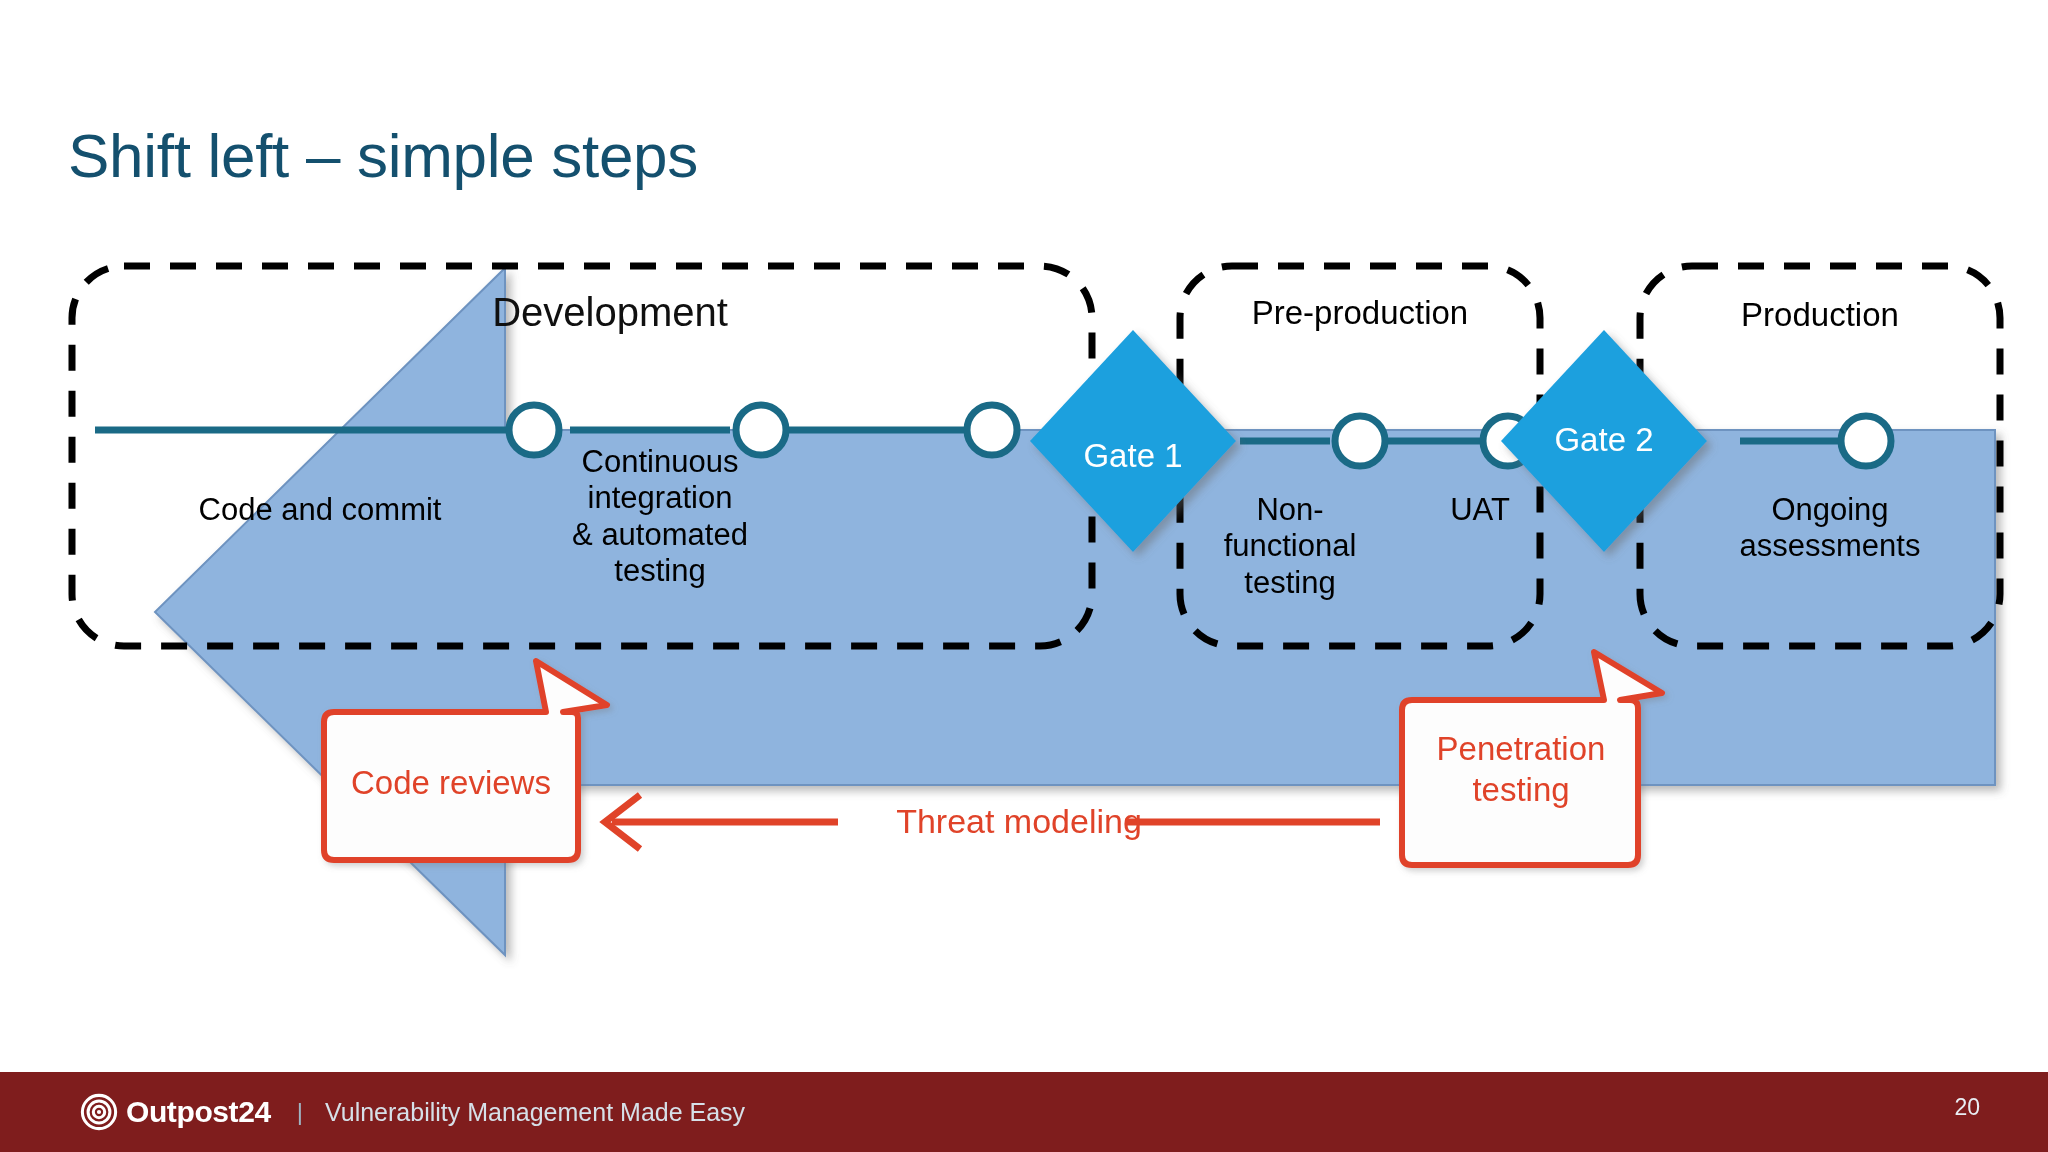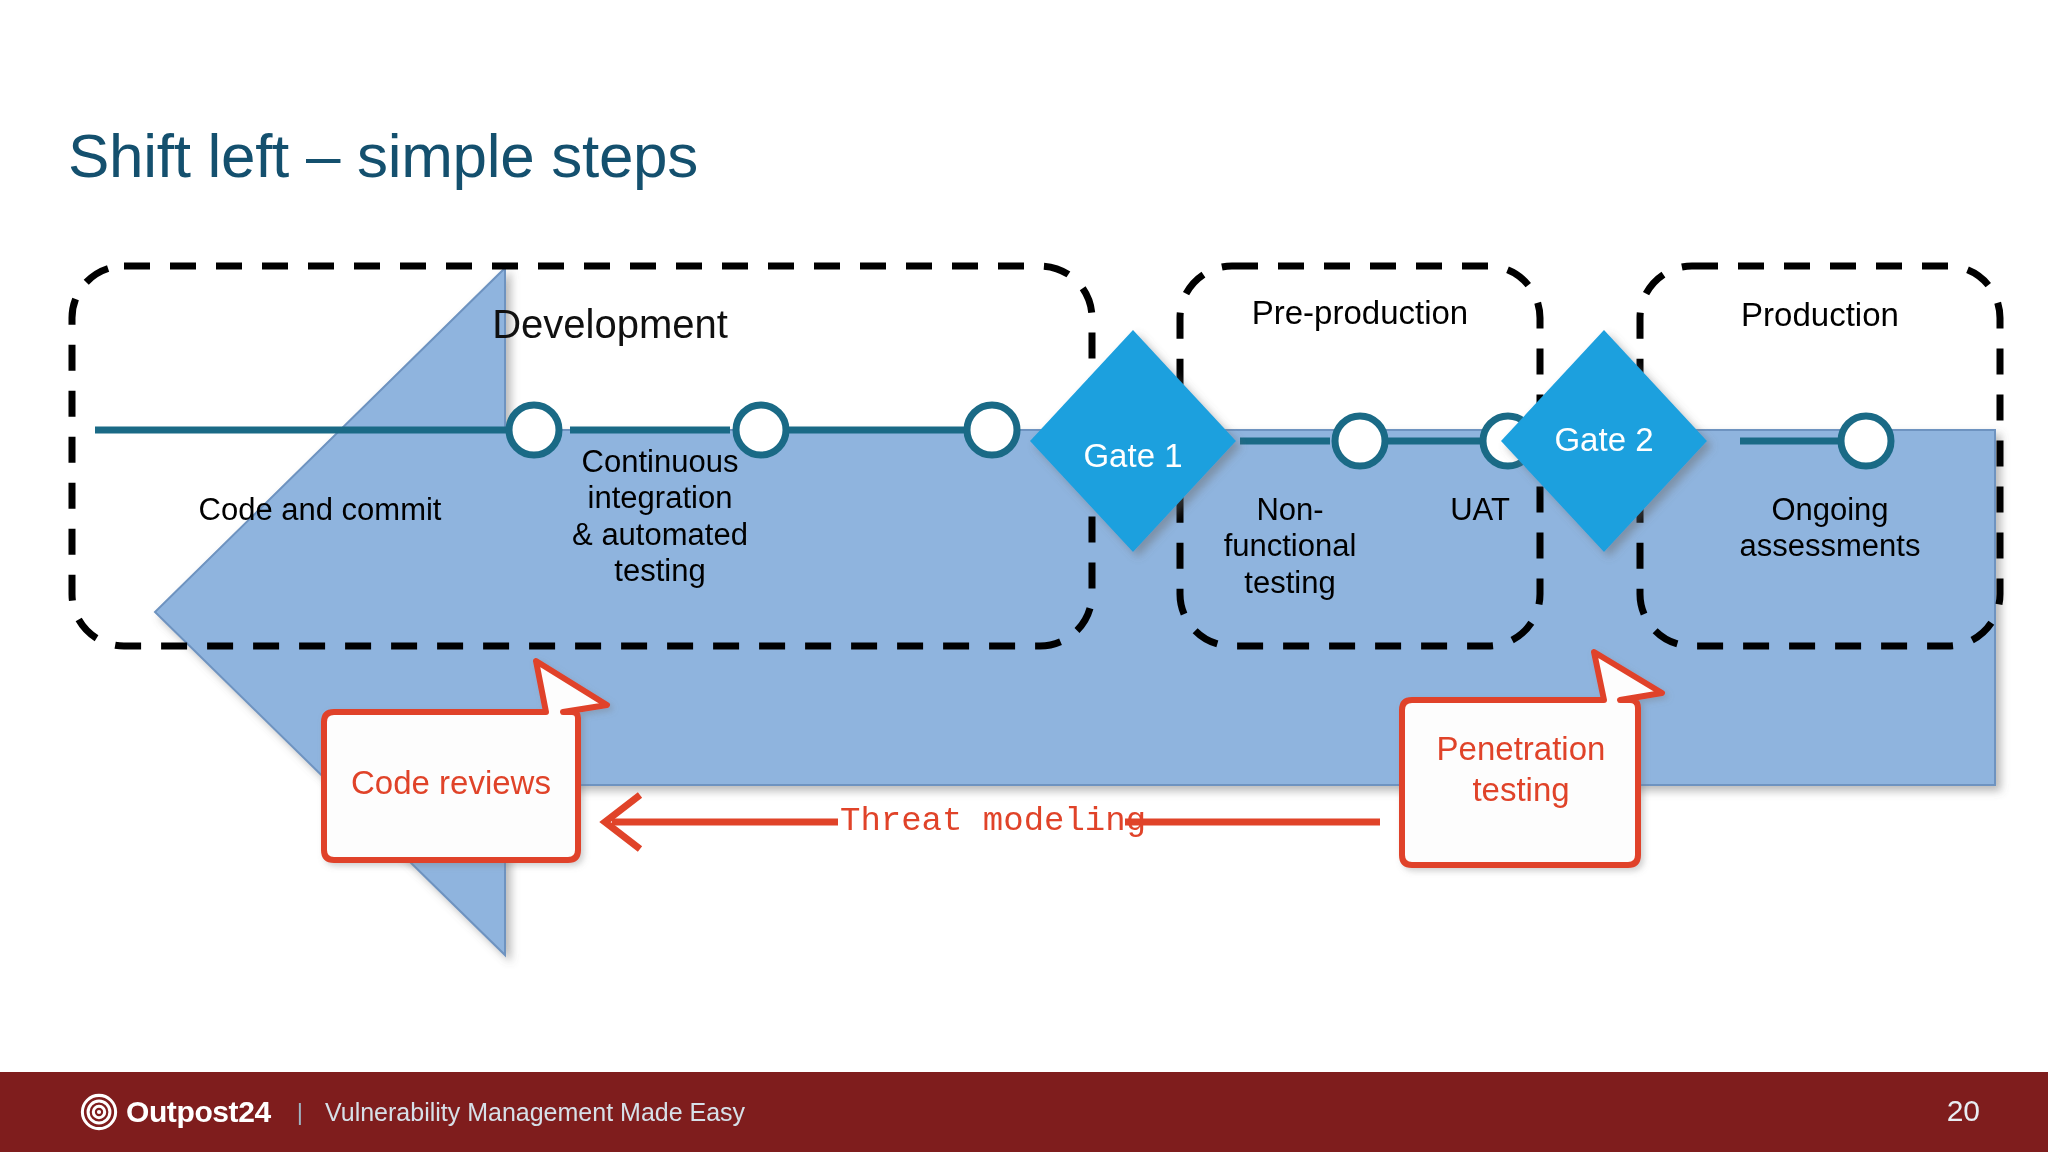--- a/index.html
+++ b/index.html
@@ -65,21 +65,21 @@
     white-space:nowrap;
   }
   .brand-sep{
     color:#9FB4C3;font-size:24px;margin:0 22px 0 26px;white-space:nowrap;
   }
   .brand-tag{
     color:#D6E0E8;font-size:25px;white-space:nowrap;text-align:right;
   }
   .page-num{
     position:absolute;right:68px;top:1094px;
-    color:#E8EEF3;font-size:30px;
+    color:#E8EEF3;font-size:23px;
   }
 </style>
 </head>
 <body>
 
 <div id="slide">
 
   <div class="slide-title">Shift left – simple steps</div>
 
   <svg id="canvas" viewBox="0 0 2048 1152">
@@ -151,21 +151,21 @@
                Q 324 860 324 850 L 324 722 Q 324 712 334 712 Z" fill="#FDFDFD" stroke="#E04329" stroke-width="6" stroke-linejoin="round"></path>
     </g>
 
     <g filter="url(#calloutshadow)">
       <path d="M 1432 700 L 1604 700 L 1594 652 L 1662 693 L 1620 700 L 1630 700
                Q 1638 700 1638 708 L 1638 855 Q 1638 865 1628 865 L 1412 865
                Q 1402 865 1402 855 L 1402 710 Q 1402 700 1412 700 Z" fill="#FDFDFD" stroke="#E04329" stroke-width="6" stroke-linejoin="round"></path>
     </g>
   </svg>
 
-  <div class="dev-head" style="left:440px;top:302px;width:340px;">Development</div>
+  <div class="dev-head" style="left:440px;top:290px;width:340px;">Development</div>
 
   <div class="dg-text phase-head" style="left:1180px;top:294px;width:360px;">Pre-production</div>
   <div class="dg-text phase-head" style="left:1640px;top:296px;width:360px;">Production</div>
 
   <div class="dg-text stage-lbl" style="left:110px;top:492px;width:420px;">Code and commit</div>
 
   <div class="dg-text stage-lbl" style="left:540px;top:444px;width:240px;">
     <div>Continuous</div>
     <div>integration</div>
     <div>&amp; automated</div>
@@ -189,21 +189,21 @@
   <div class="gate-lbl" style="left:1033px;top:422px;width:200px;margin-top:16px;">Gate 1</div>
   <div class="gate-lbl" style="left:1504px;top:422px;width:200px;">Gate 2</div>
 
   <div class="callout-lbl" style="left:326px;top:762px;width:250px;">Code reviews</div>
 
   <div class="callout-lbl" style="left:1404px;top:728px;width:234px;">
     <div>Penetration</div>
     <div>testing</div>
   </div>
 
-  <div class="threat-lbl" style="left:840px;top:802px;width:286px;font-family:Liberation Mono, monospace;">Threat modeling</div>
+  <div class="threat-lbl" style="left:876px;top:802px;width:286px;">Threat modeling</div>
 
   <div class="footer">
     <div class="footer-inner">
       <svg class="brand-logo" viewBox="0 0 40 40">
         <circle cx="20" cy="20" r="17.5" fill="none" stroke="#ffffff" stroke-width="3.2"></circle>
         <circle cx="20" cy="20" r="11.5" fill="none" stroke="#ffffff" stroke-width="3.2"></circle>
         <circle cx="20" cy="20" r="6" fill="none" stroke="#ffffff" stroke-width="3.2"></circle>
         <circle cx="20" cy="20" r="2.2" fill="#ffffff"></circle>
       </svg>
       <span class="brand-name">Outpost24</span>

